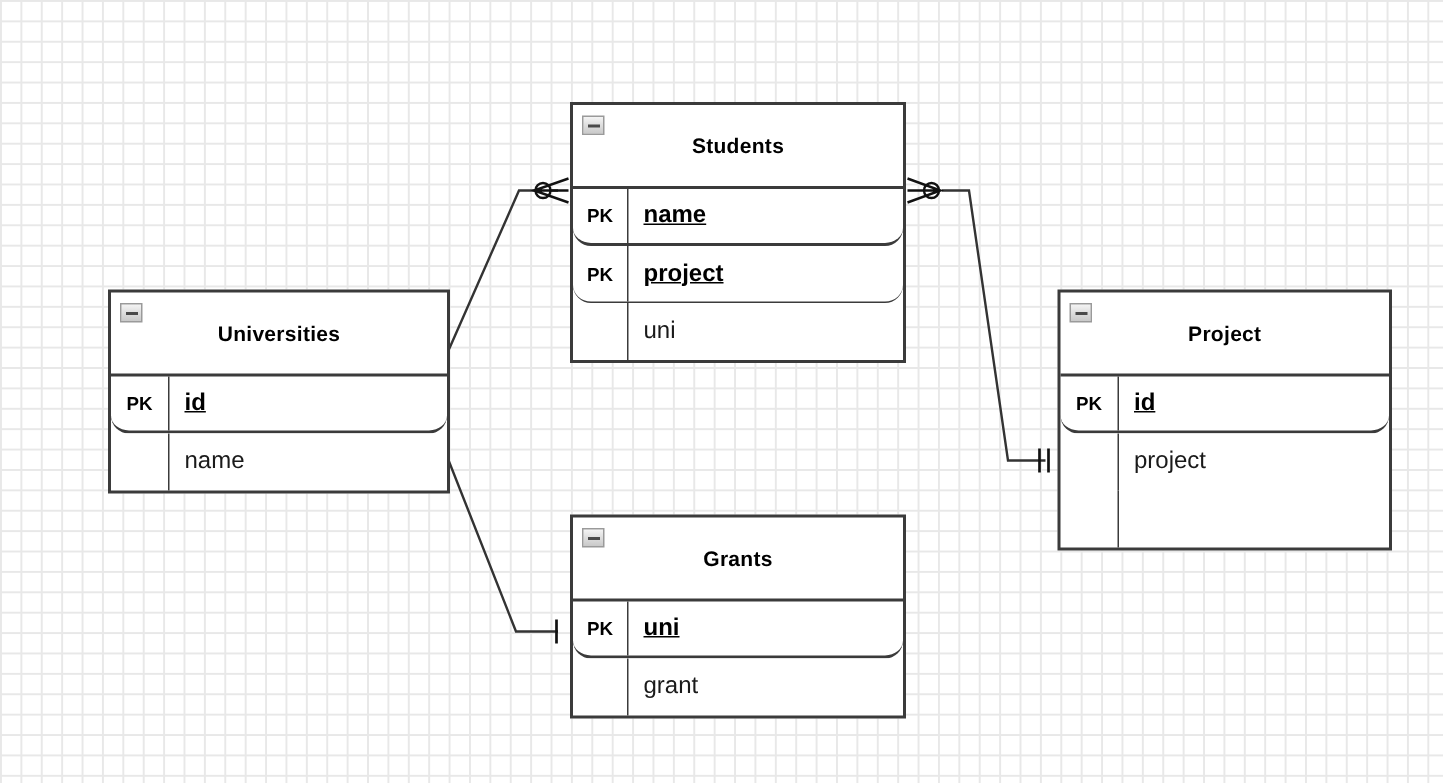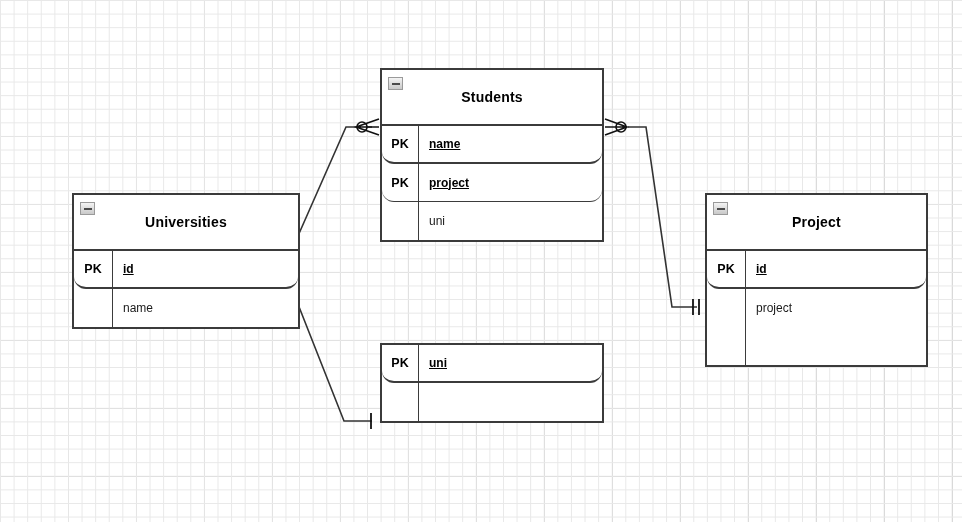--- a/index.html
+++ b/index.html
@@ -99,21 +99,21 @@
     font-weight: bold;
     color: #000000;
   }
   .entity.wide .key-cell { width: 39px; flex: 0 0 39px; }
   .name-cell {
     box-sizing: border-box;
     flex: 1 1 auto;
     display: flex;
     align-items: center;
     padding-left: 10px;
-    font-size: 12px;
+    font-size: 16px;
     color: #1a1a1a;
   }
   .name-cell.pk {
     font-weight: bold;
     text-decoration: underline;
     color: #000000;
   }
 </style>
 </head>
 <body>
@@ -181,26 +181,33 @@
       <div class="key-cell">PK</div>
       <div class="name-cell pk">project</div>
     </div>
     <div class="attr-row">
       <div class="key-cell"></div>
       <div class="name-cell">uni</div>
     </div>
   </div>
 
   <div class="entity" style="left:380px; top:343px; width:224px;">
+    <div class="entity-header">
+      <span class="collapse-icon">
+          <i></i>
+        </span>
+      <span class="entity-title">Grants</span>
+    </div>
     <div class="attr-row sep-strong">
       <div class="key-cell">PK</div>
       <div class="name-cell pk">uni</div>
     </div>
     <div class="attr-row">
       <div class="key-cell"></div>
+      <div class="name-cell">grant</div>
     </div>
   </div>
 
   <div class="entity wide" style="left:705px; top:193px; width:223px;">
     <div class="entity-header">
       <span class="collapse-icon">
           <i></i>
         </span>
       <span class="entity-title">Project</span>
     </div>

